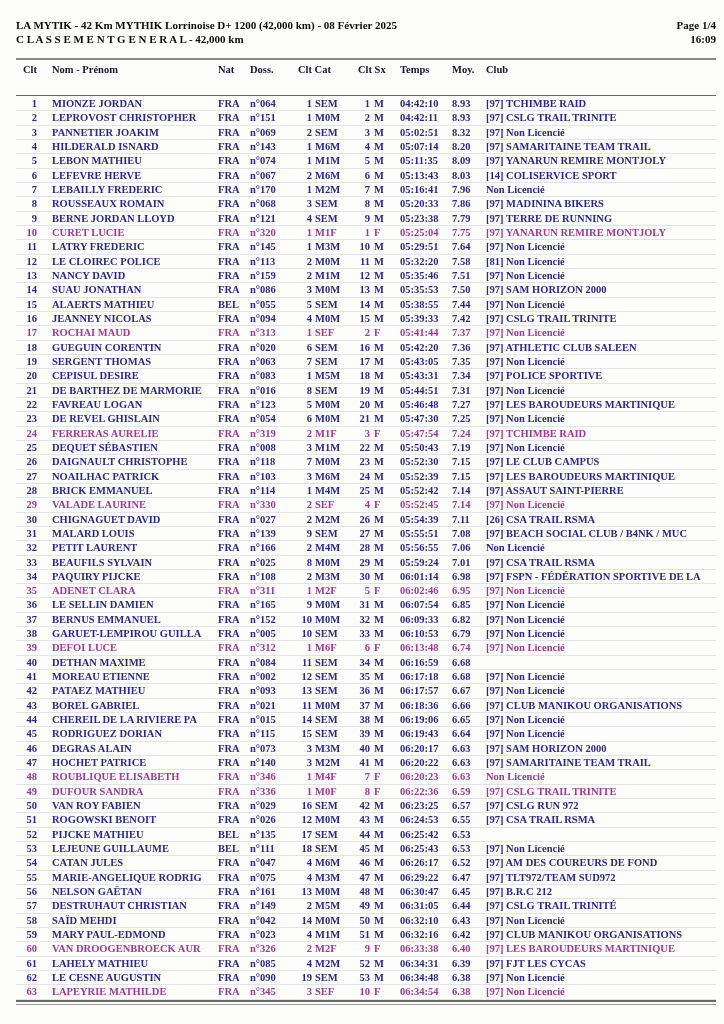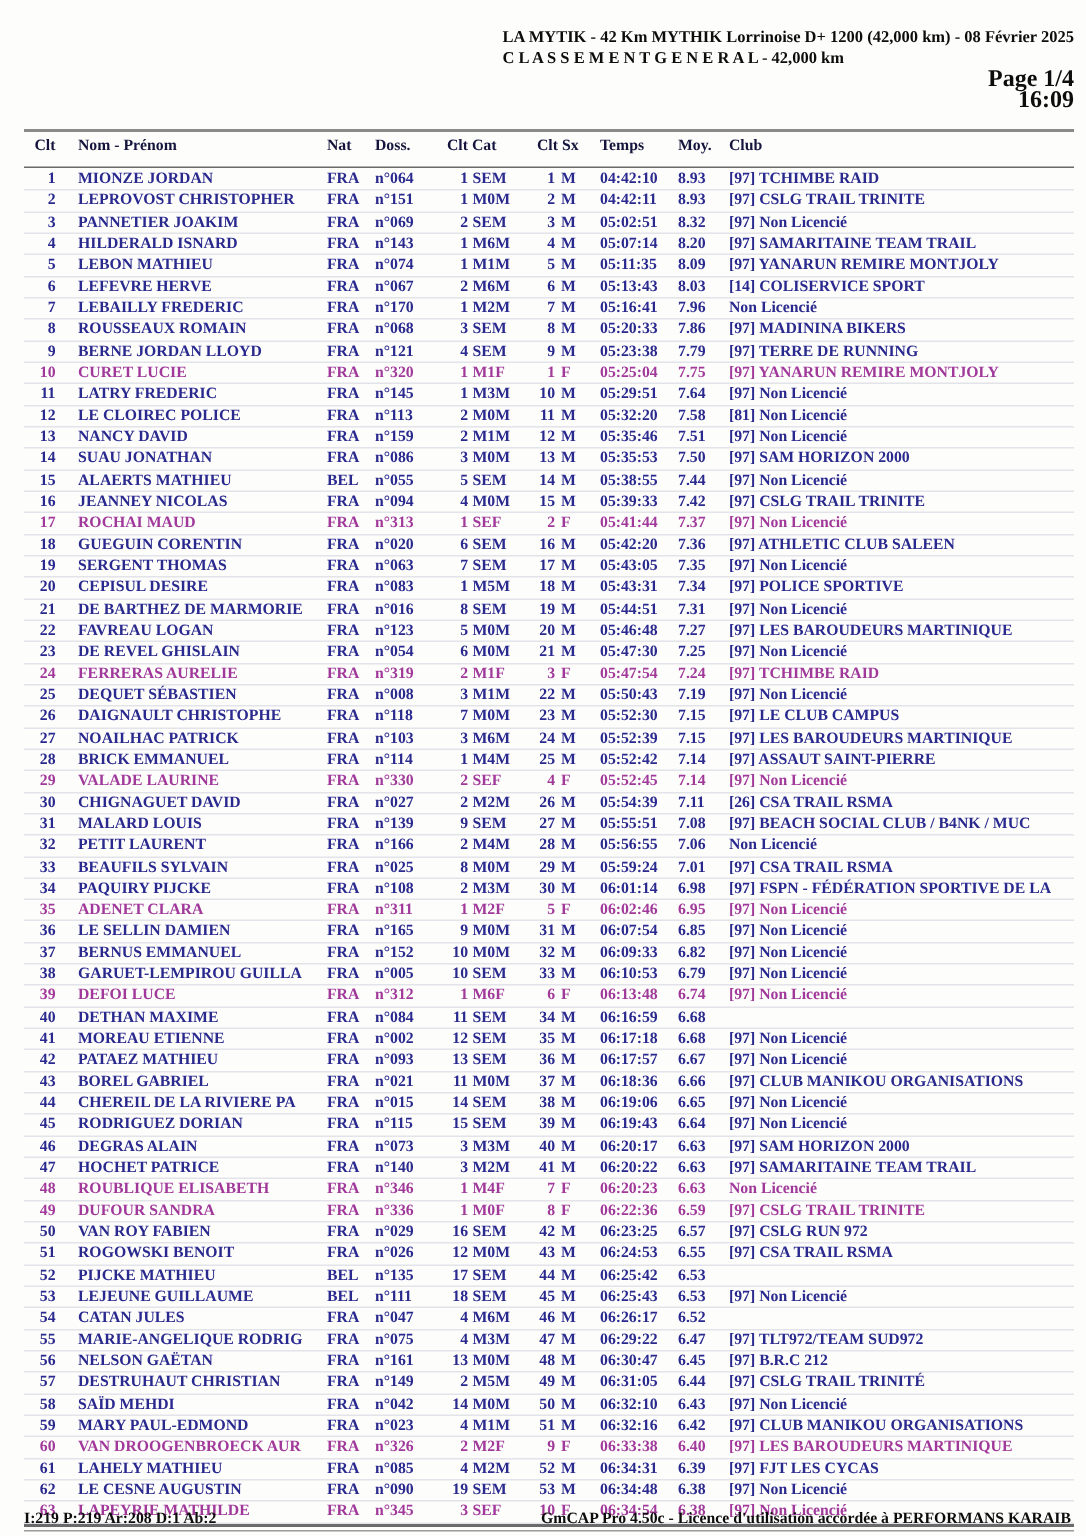--- a/index.html
+++ b/index.html
@@ -6,37 +6,37 @@
   body{
     width:724px;height:1024px;
     background:#fdfdfc;
     font-family:"Liberation Serif","DejaVu Serif",serif;
     color:#111;
     overflow:hidden;
   }
   .page{padding:18px 8px 0 16px;box-sizing:border-box;width:724px;height:1024px;position:relative;}
 
   
-  .doc-header{display:flex;justify-content:space-between;align-items:flex-end;flex-direction:column;}
+  .doc-header{display:flex;justify-content:space-between;align-items:center;}
   .doc-titles{font-weight:bold;font-size:11px;line-height:14px;color:#0d0d0d;}
-  .doc-meta{font-weight:bold;font-size:16px;line-height:14px;text-align:right;color:#0d0d0d;}
+  .doc-meta{font-weight:bold;font-size:11px;line-height:14px;text-align:right;color:#0d0d0d;}
 
   
   .tbl{margin-top:12px;}
   .grid{
     display:grid;
     grid-template-columns:24px 178px 32px 48px 60px 42px 52px 34px 1fr;
   }
   .thead{
     border-top:2px solid #8a8a8a;
     border-bottom:1px solid #6a6a6a;
     font-weight:bold;
     font-size:10.5px;
     color:#14143c;
-    padding:4px 0 8px 0;
+    padding:4px 0 20px 0;
     margin-bottom:1px;
   }
   .trow{
     font-size:10.5px;
     font-weight:bold;
     height:14.33px;
     line-height:13.4px;
     box-sizing:border-box;
     border-bottom:1px solid #e3e3ea;
     color:#29298e;
@@ -683,20 +683,21 @@
   </div>
         <div class="grid trow">
     <div class="c-clt">54</div>
     <div class="c-name">CATAN JULES</div>
     <div class="c-nat">FRA</div>
     <div class="c-doss">n°047</div>
     <div class="c-cat"><span class="rank">4</span><span class="lbl">M6M</span></div>
     <div class="c-sx"><span class="rank">46</span><span class="lbl">M</span></div>
     <div class="c-time">06:26:17</div>
     <div class="c-moy">6.52</div>
+    <div class="c-club">[97] AM DES COUREURS DE FOND</div>
   </div>
         <div class="grid trow">
     <div class="c-clt">55</div>
     <div class="c-name">MARIE-ANGELIQUE RODRIG</div>
     <div class="c-nat">FRA</div>
     <div class="c-doss">n°075</div>
     <div class="c-cat"><span class="rank">4</span><span class="lbl">M3M</span></div>
     <div class="c-sx"><span class="rank">47</span><span class="lbl">M</span></div>
     <div class="c-time">06:29:22</div>
     <div class="c-moy">6.47</div>
@@ -788,18 +789,14 @@
     <div class="c-sx"><span class="rank">10</span><span class="lbl">F</span></div>
     <div class="c-time">06:34:54</div>
     <div class="c-moy">6.38</div>
     <div class="c-club">[97] Non Licencié</div>
   </div>
       </div>
 
     <div class="table-end"></div>
   </div>
 
-  <div class="doc-footer">
-    <div>I:219 P:219 Ar:208 D:1 Ab:2</div>
-    <div>GmCAP Pro 4.50c -  Licence d'utilisation accordée à PERFORMANS KARAIB</div>
-  </div>
 
 </div>
 
 </body></html>

